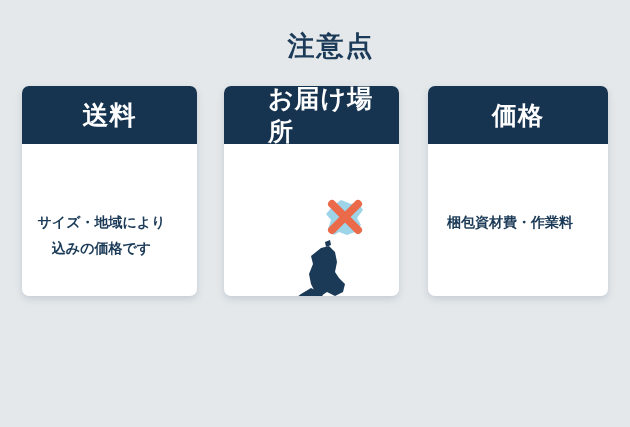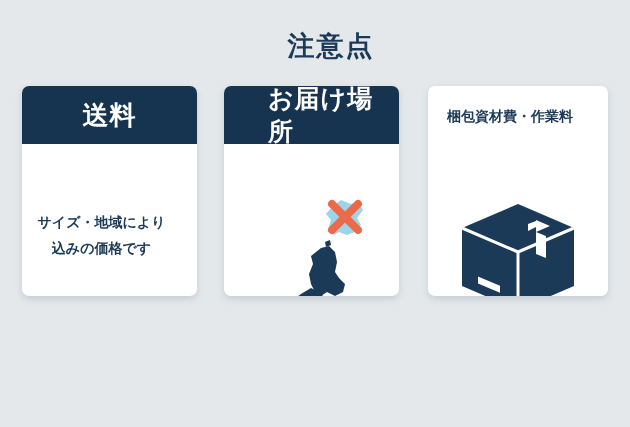--- a/index.html
+++ b/index.html
@@ -191,20 +191,21 @@
       <svg class="art-svg" style="left:34px; top:132px;" width="26" height="26" viewBox="0 0 26 26">
         <g stroke="#ea6a4a" stroke-width="4.5" stroke-linecap="round">
           <line x1="5" y1="5" x2="21" y2="21"></line>
           <line x1="21" y1="5" x2="5" y2="21"></line>
         </g>
       </svg>
     </div>
   </div>
 
   <div class="card" id="card-3">
+    <div class="card-header">価格</div>
     <div class="card-body">
       <span class="line">梱包資材費・作業料</span>
     </div>
     <div class="card-art">
       <svg class="art-svg" id="art-box" width="120" height="115" viewBox="0 0 120 115">
 
         <path d="M60 4 L116 28 L60 52 L4 28 Z" fill="#1b3a57"></path>
 
         <path d="M4 28 L60 52 L60 110 L4 86 Z" fill="#1b3a57"></path>
 

